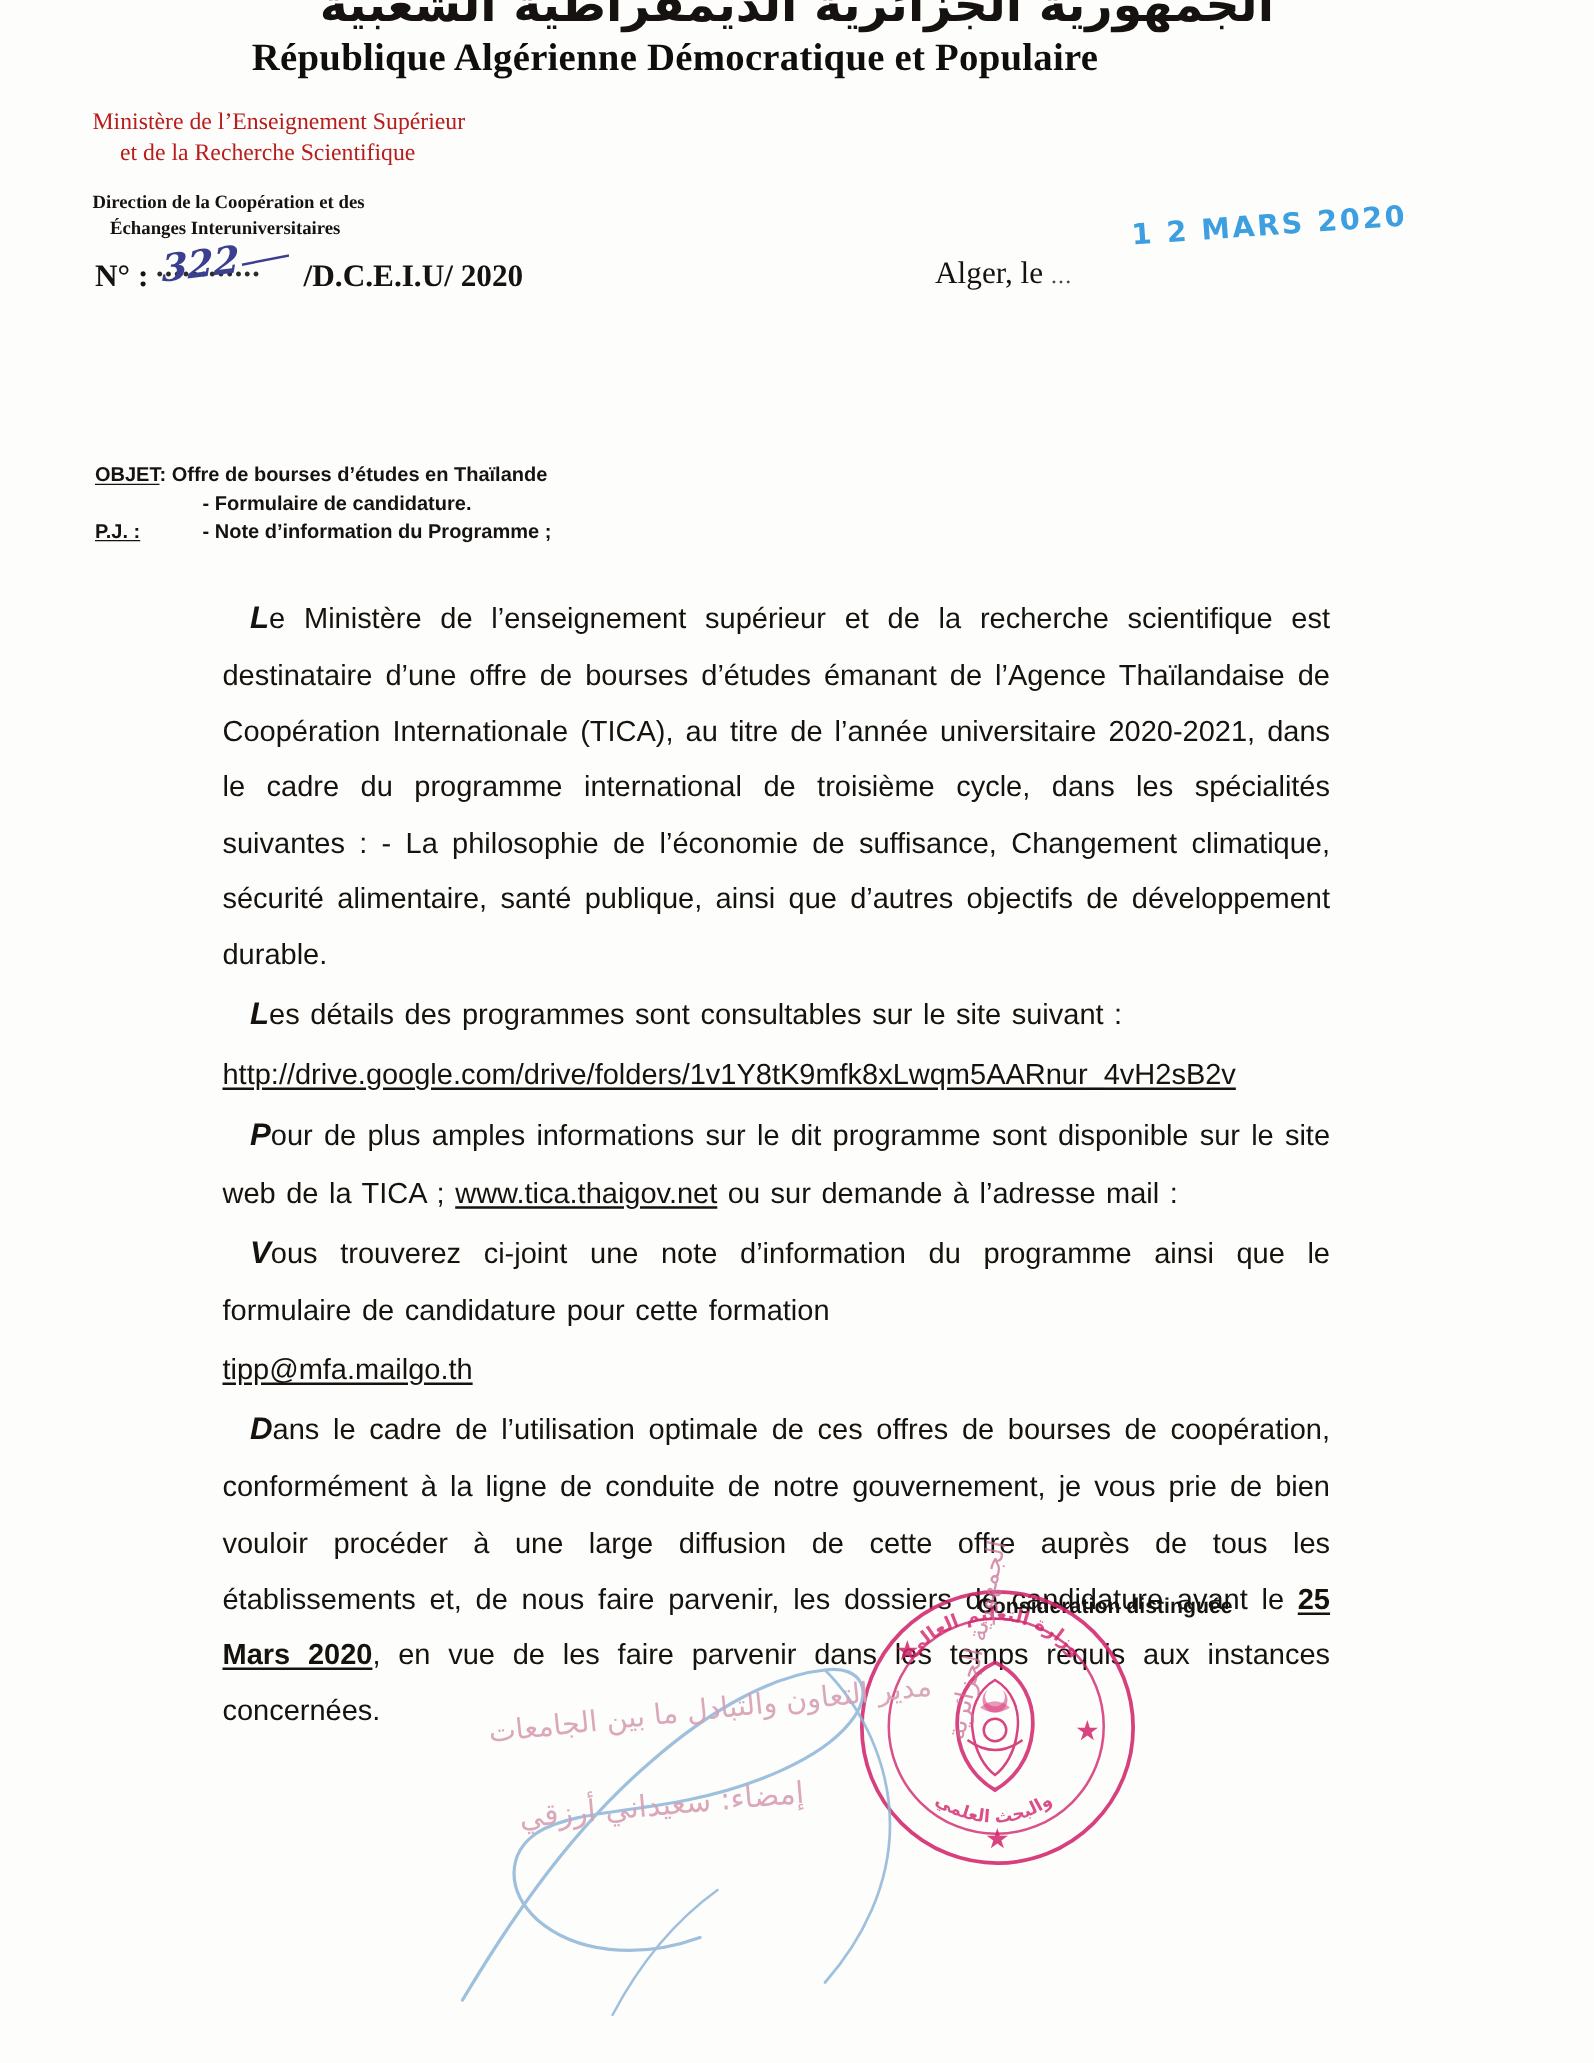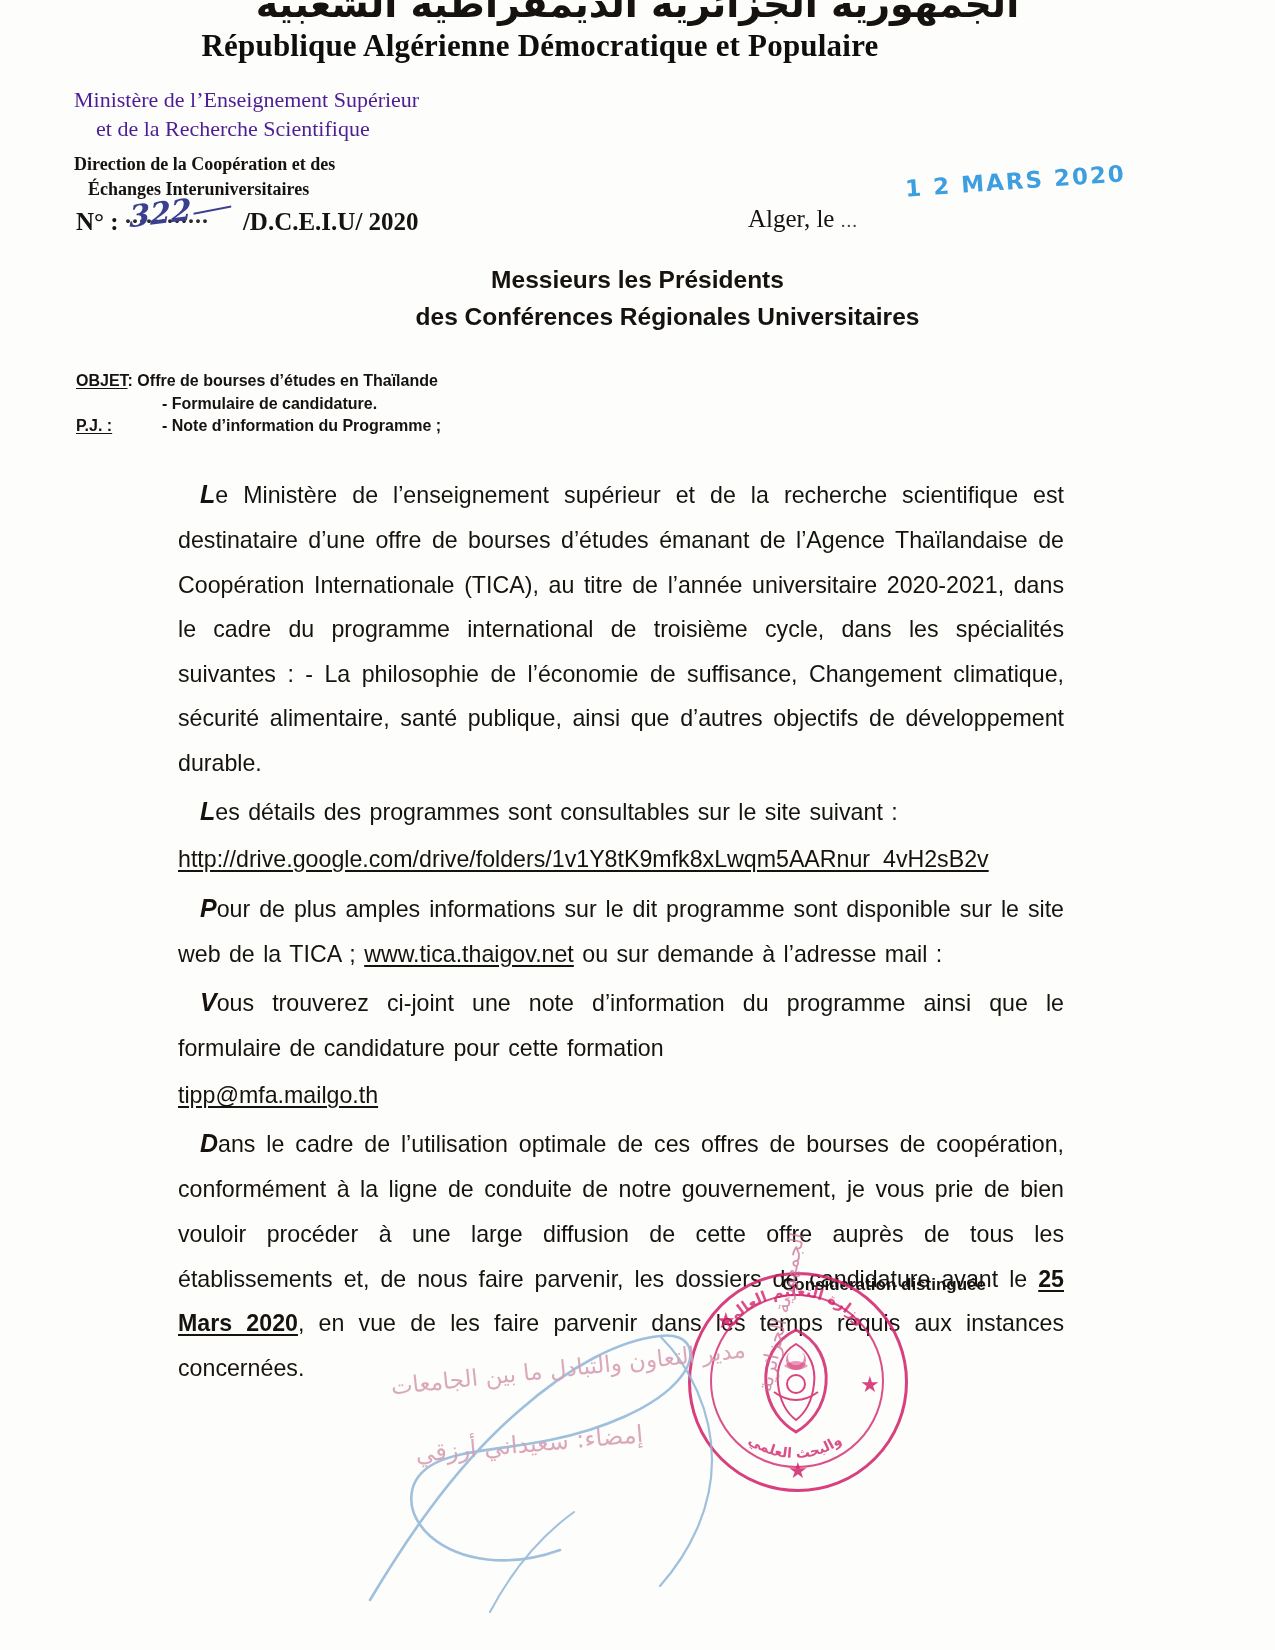--- a/index.html
+++ b/index.html
@@ -46,33 +46,33 @@
     font-size: 31px;
     color: #100e0c;
     letter-spacing: 0.2px;
   }
 
   .ministry {
     position: absolute;
     top: 85px;
     left: 74px;
     font-family: "Liberation Serif", serif;
-    font-size: 22px;
-    color: #4c1d95;
+    font-size: 19px;
+    color: #b91c1c;
     line-height: 1.32;
   }
   .ministry .l2 { padding-left: 22px; }
 
   .direction {
     position: absolute;
     top: 152px;
     left: 74px;
     font-family: "Liberation Serif", serif;
     font-weight: bold;
-    font-size: 18px;
+    font-size: 15px;
     color: #15120f;
     line-height: 1.38;
   }
   .direction .l2 { padding-left: 14px; }
 
   .refline {
     position: absolute;
     top: 208px;
     left: 76px;
     font-family: "Liberation Serif", serif;
@@ -330,24 +330,20 @@
   <div class="refline">
     <span>N° : </span><span class="ref-dots"><span class="dots">............</span><span class="ref-hand"><span>322</span><span class="stroke"></span></span></span><span>/D.C.E.I.U/ 2020</span>
   </div>
 
   <div class="alger">
     <span>Alger, le</span>
     <span class="dots">...</span>
   </div>
   <div class="date-stamp">1 2 MARS 2020</div>
 
-  <div class="addressee">
-    <div class="l1">Messieurs les Présidents</div>
-    <div class="l2">des Conférences Régionales  Universitaires</div>
-  </div>
 
   <div class="objet-block">
     <div class="row">
       <span class="u">OBJET</span><span>: </span><span>Offre de bourses d’études en Thaïlande</span>
     </div>
     <div class="row pj-second">
       <span>- Formulaire de candidature.</span>
     </div>
     <div class="row">
       <span class="u pj-label">P.J. :</span><span>-  Note d’information du Programme ;</span>

